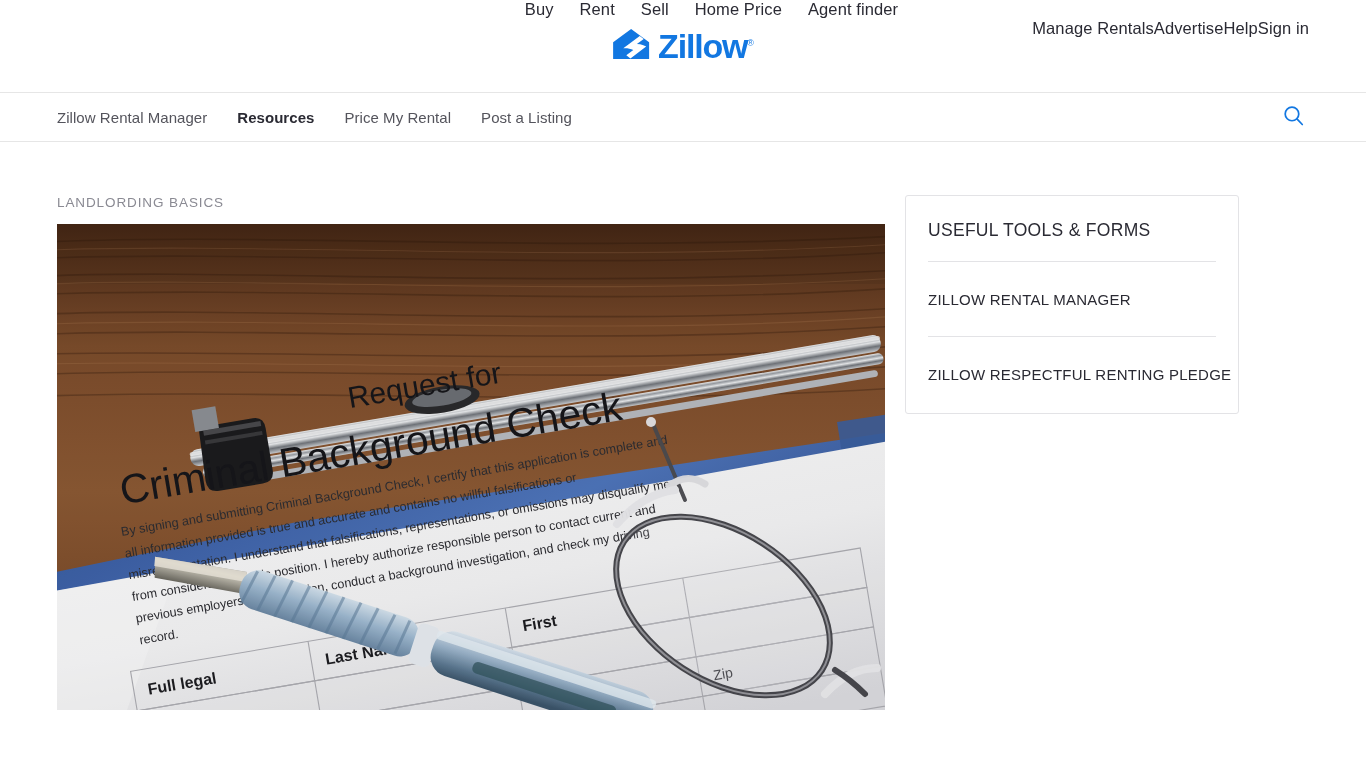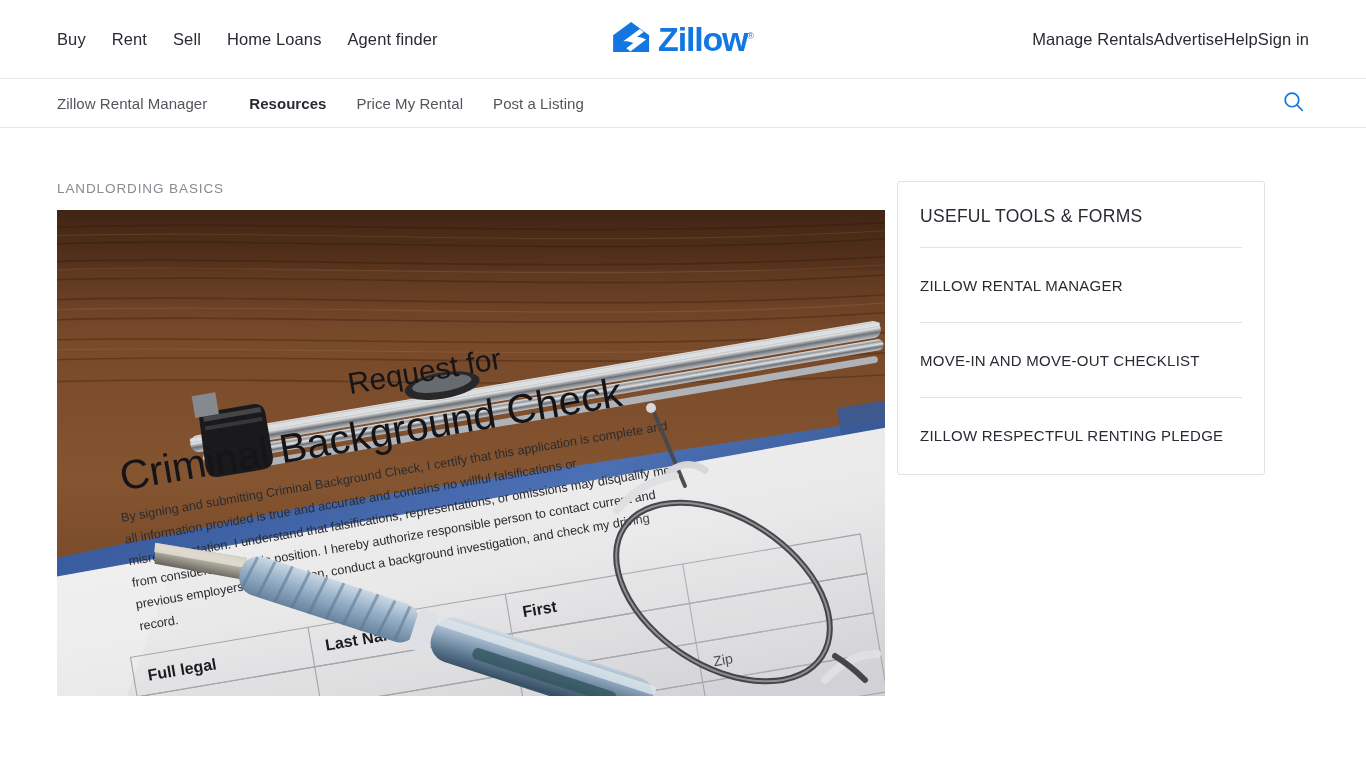--- a/index.html
+++ b/index.html
@@ -8,24 +8,25 @@
     width: 1366px; height: 768px;
     background: #ffffff;
     font-family: "Liberation Sans", sans-serif;
     overflow: hidden;
     -webkit-font-smoothing: antialiased;
   }
 
   
   .top-header {
     position: relative;
-    height: 79px;
+    height: 93px;
     border-bottom: 1px solid #e6e6e6;
     display: flex;
     align-items: center;
+    flex-direction: column;
   }
   .nav-left {
     display: flex;
     align-items: center;
     gap: 26px;
     margin-left: 57px;
   }
   .nav-right {
     display: flex;
     align-items: center;
@@ -85,40 +86,40 @@
     margin-left: 57px;
   }
   .sub-link {
     font-size: 15px;
     color: #54545c;
     text-decoration: none;
     white-space: nowrap;
     cursor: pointer;
     letter-spacing: 0.05px;
   }
-  .sub-link.active { color: #2a2a33; font-weight: bold; margin-left: 12px; }
+  .sub-link.active { color: #2a2a33; font-weight: bold; }
   .search-btn {
     margin-left: auto;
     margin-right: 58px;
     background: none;
     border: none;
     cursor: pointer;
     display: flex;
     align-items: center;
     justify-content: center;
     padding: 4px;
   }
 
   
   .page-body {
     display: flex;
     padding-left: 57px;
     padding-right: 58px;
     padding-top: 53px;
-    gap: 11px;
+    gap: 19px;
   }
   .article-col { width: 829px; flex: none; }
   .eyebrow {
     font-size: 13.5px;
     letter-spacing: 0.9px;
     color: #8a8a93;
     text-transform: uppercase;
     margin-bottom: 14px;
   }
   .article-title {
@@ -136,21 +137,21 @@
     width: 828px;
     height: 486px;
     overflow: hidden;
     position: relative;
     background: #6b4226;
   }
   .hero-photo svg { display: block; width: 100%; height: 100%; }
 
   
   .sidebar {
-    width: 368px;
+    width: 334px;
     flex: none;
     border: 1px solid #e3e3e6;
     border-radius: 3px;
     background: #fff;
     padding: 0 22px;
     align-self: flex-start;
   }
   .sidebar-heading {
     font-size: 17.5px;
     color: #2a2a33;
@@ -172,21 +173,21 @@
   .sidebar-item:last-child { border-bottom: none; padding-bottom: 30px; }
 </style>
 </head>
 <body>
 
 <header class="top-header">
   <nav class="nav-left">
     <a class="nav-link">Buy</a>
     <a class="nav-link">Rent</a>
     <a class="nav-link">Sell</a>
-    <a class="nav-link">Home Loans</a>
+    <a class="nav-link">Home Price</a>
     <a class="nav-link">Agent finder</a>
   </nav>
 
   <a class="logo-wrap">
     <span class="logo-mark">
       <svg width="38" height="32" viewBox="0 0 38 32" aria-hidden="true">
         <path d="M19 1 L37 14.2 L37 20.6 C33.4 17.6 29.2 16.1 24.8 16.1 L24.8 16.1 L31.6 10.9 L27.6 7.9 L11.2 20.3 C14.6 20.0 18.2 20.6 21.2 22.0 L14.2 27.3 L18.3 30.4 L37 16.3 L37 31 L1 31 L1 14.2 Z" fill="#1277e1"></path>
       </svg>
     </span>
     <span class="logo-word"><span>Zillow</span><span class="logo-tm">®</span></span>
@@ -381,17 +382,16 @@
           <rect x="0" y="0" width="828" height="486" fill="#000" opacity="0.05"></rect>
           <rect x="0" y="0" width="828" height="60" fill="#000" opacity="0.07"></rect>
         </g>
       </svg>
     </figure>
   </main>
 
   <aside class="sidebar">
     <div class="sidebar-heading">USEFUL TOOLS &amp; FORMS</div>
     <a class="sidebar-item">ZILLOW RENTAL MANAGER</a>
-    <a class="sidebar-item">MOVE-IN AND MOVE-OUT CHECKLIST</a>
     <a class="sidebar-item">ZILLOW RESPECTFUL RENTING PLEDGE</a>
   </aside>
 
 </div>
 
 </body></html>

